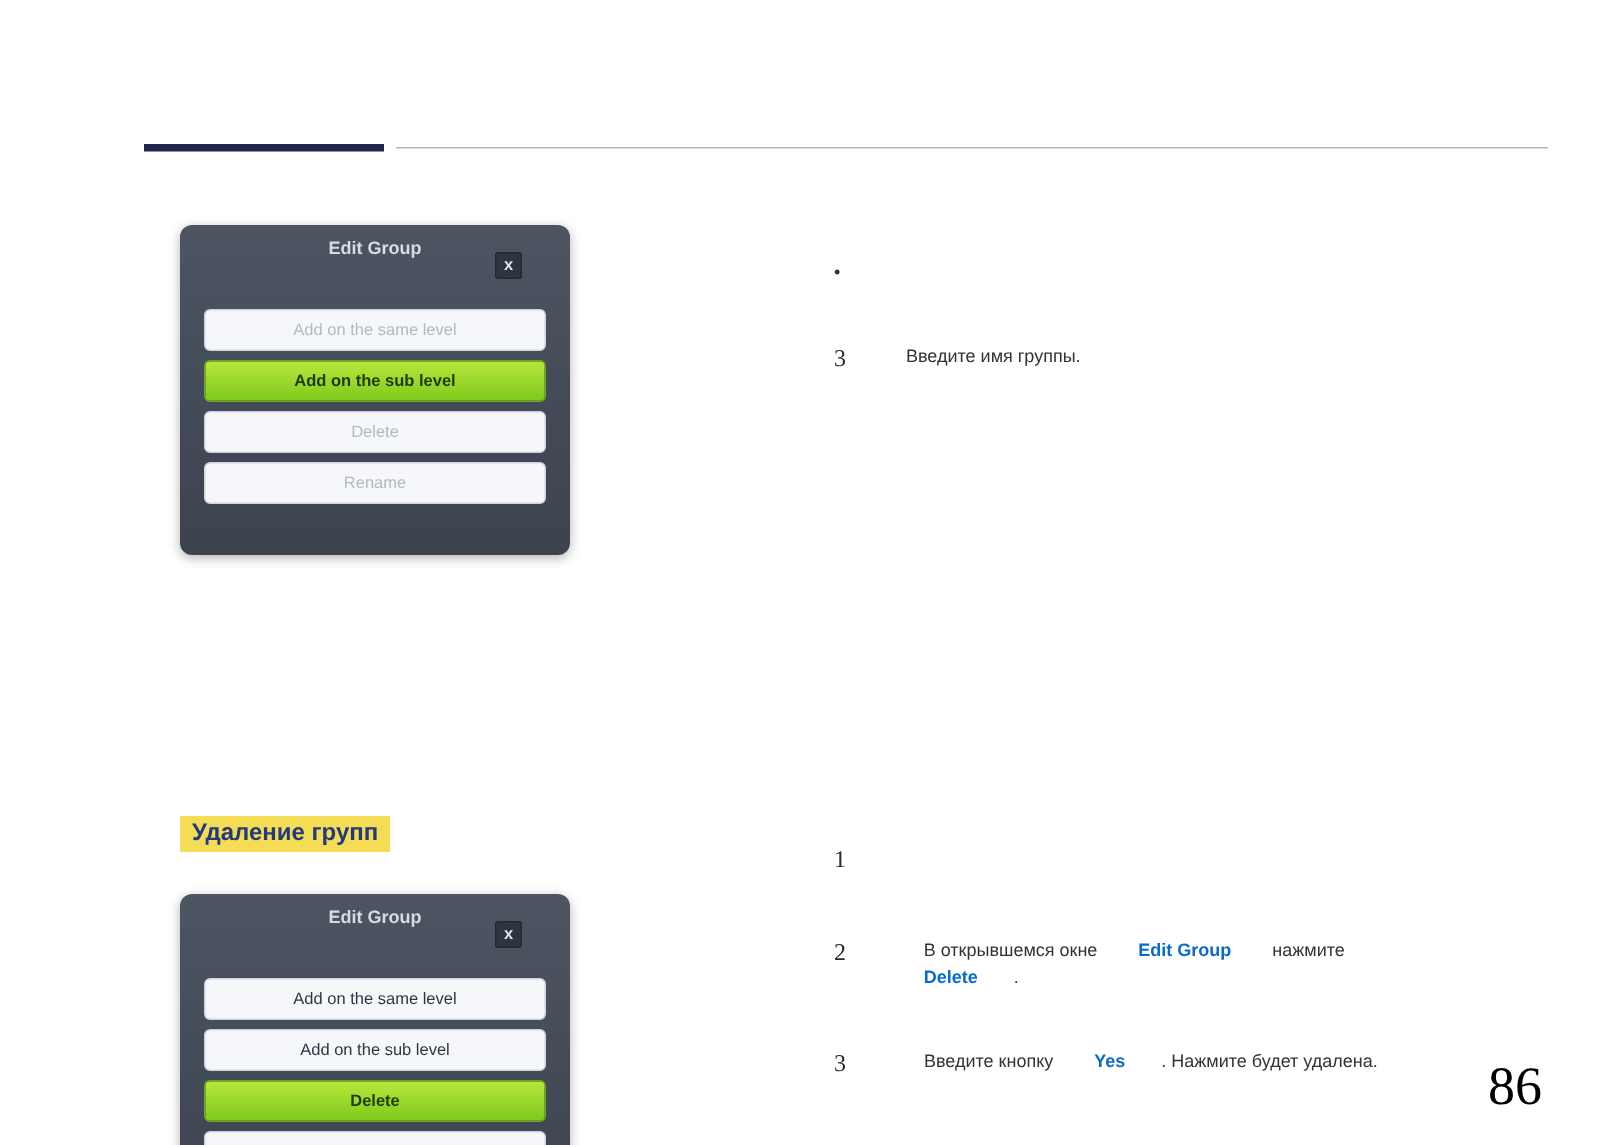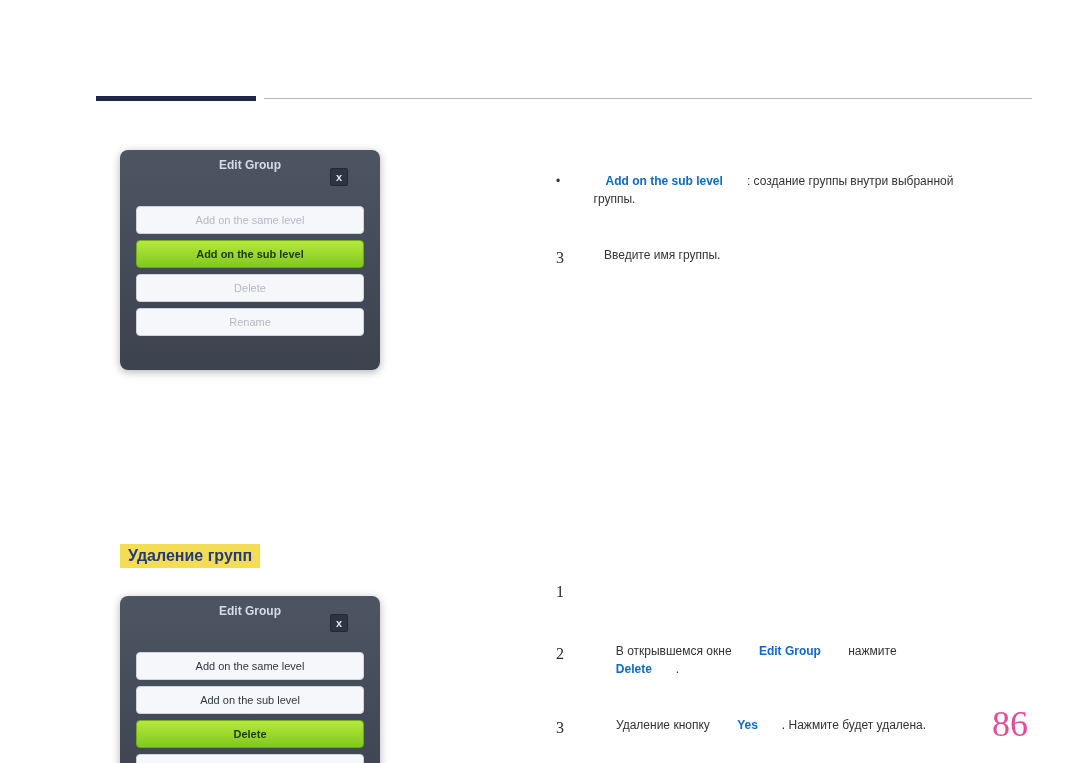--- a/index.html
+++ b/index.html
@@ -114,21 +114,21 @@
   .step-row .num { width: 24px; font-family: Georgia, 'Times New Roman', serif; font-size: 16px; color: #2b2b2b; }
   .text { color: #333; }
   .blue { color: #0b6bcc; font-weight: bold; }
 
   .page-num {
     position: absolute;
     right: 64px;
     bottom: 30px;
     font-family: Georgia, 'Times New Roman', serif;
     font-size: 36px;
-    color: #ec4899;
+    color: #000000;
   }
 </style>
 </head>
 <body>
 
 <div class="top-rule-short"></div>
 <div class="top-rule-long"></div>
 
 <div class="content">
   <div class="left-col">
@@ -167,42 +167,39 @@
         <div class="dlg-btn highlight">Delete</div>
         <div class="dlg-btn normal-dark">Rename</div>
       </div>
     </div>
   </div>
 
   <div class="right-col">
 
     <div class="bullet-row">
       <div class="dot">•</div>
-      <div class="text">
-        <span class="blue">Add on the sub level</span><span>: создание группы внутри выбранной группы.</span>
-      </div>
     </div>
     <div class="step-row">
       <div class="num">3</div>
       <div class="text">Введите имя группы.</div>
     </div>
 
     <div style="height:260px"></div>
 
     <div class="step-row">
       <div class="num">1</div>
     </div>
     <div class="step-row">
       <div class="num">2</div>
       <div class="text">
         <span>В открывшемся окне </span><span class="blue">Edit Group</span><span> нажмите </span><span class="blue">Delete</span><span>.</span>
       </div>
     </div>
     <div class="step-row">
       <div class="num">3</div>
       <div class="text">
-        <span>Удаление кнопку </span><span class="blue">Yes</span><span>. Нажмите будет удалена.</span>
+        <span>Введите кнопку </span><span class="blue">Yes</span><span>. Нажмите будет удалена.</span>
       </div>
     </div>
   </div>
 </div>
 
 <div class="page-num">86</div>
 
 </body></html>

